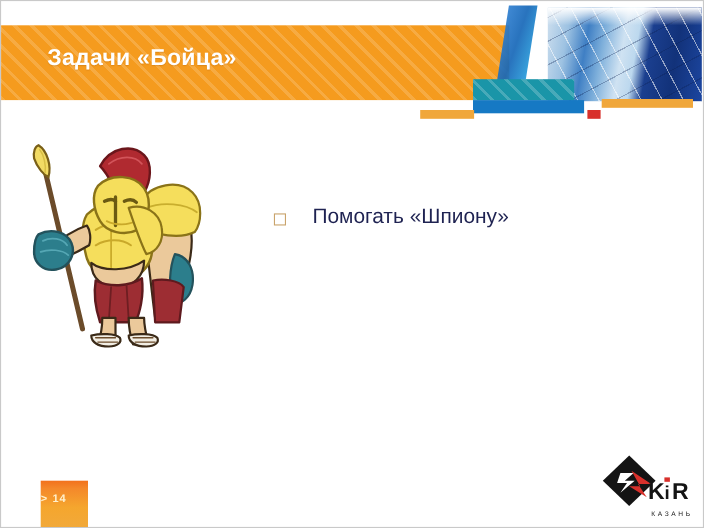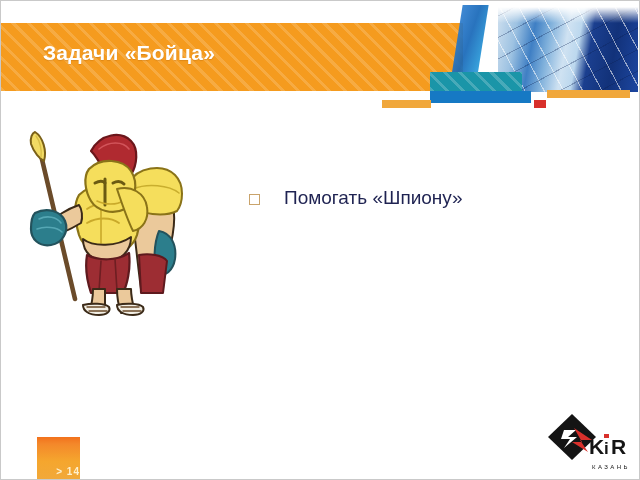--- a/index.html
+++ b/index.html
@@ -216,22 +216,22 @@
     position: absolute;
     left: 36px;
     top: 436px;
     width: 43px;
     height: 44px;
     background: linear-gradient(to bottom, #F2711C 0%, #F4882A 16%, #F5A62E 55%, #F1A93A 100%);
   }
   #page-badge .badge-inner {
     position: absolute;
     left: 0; right: 0;
-    top: 29px;
-    text-align: right;
+    top: 11px;
+    text-align: left;
     color: #FFF0CC;
     font-size: 10px;
     font-weight: bold;
     letter-spacing: 1px;
     white-space: nowrap;
   }
 
   #logo {
     position: absolute;
     left: 543px;

